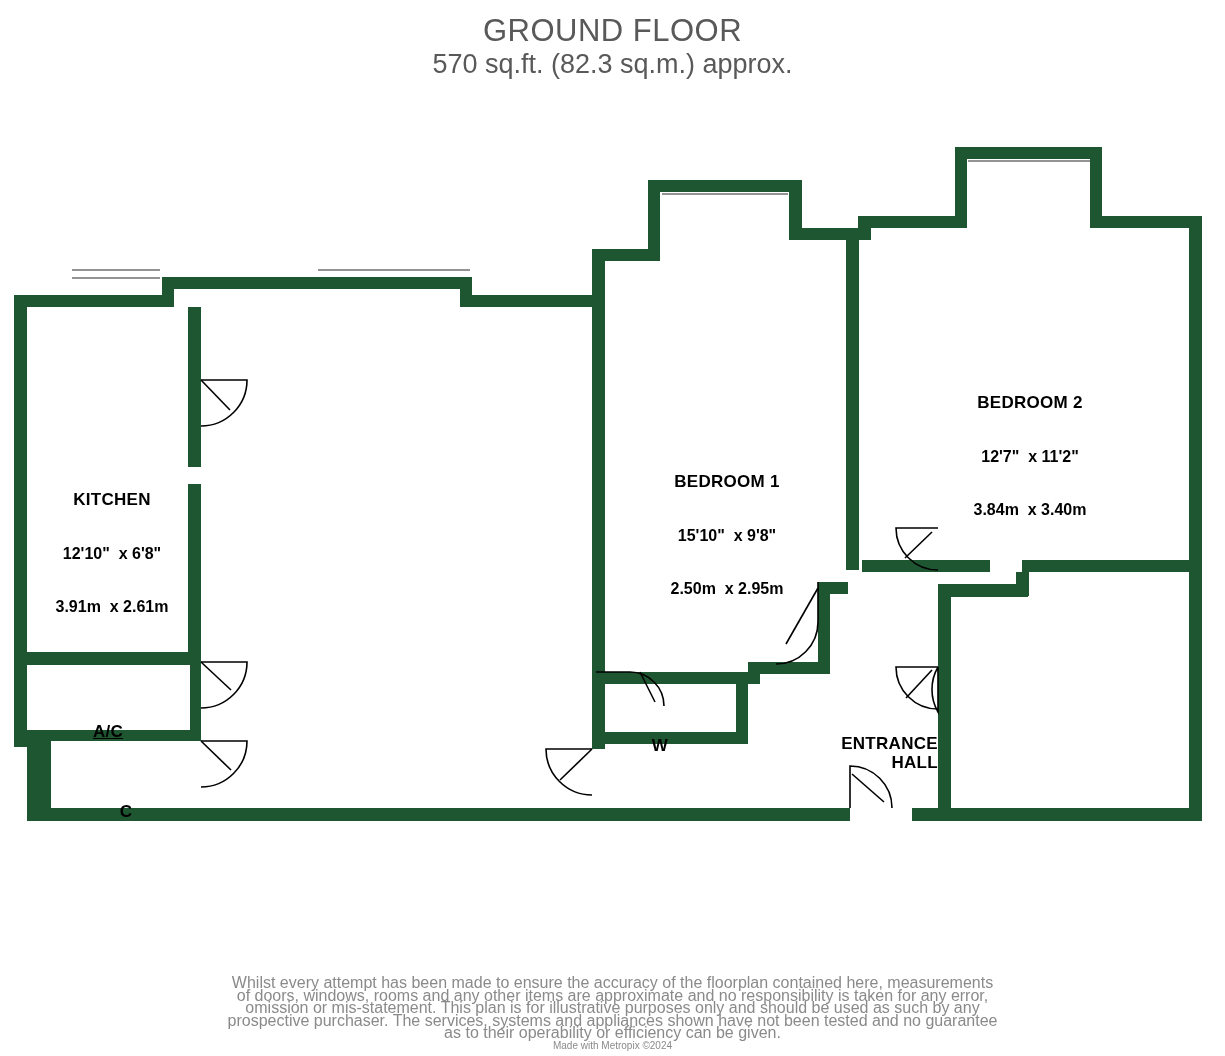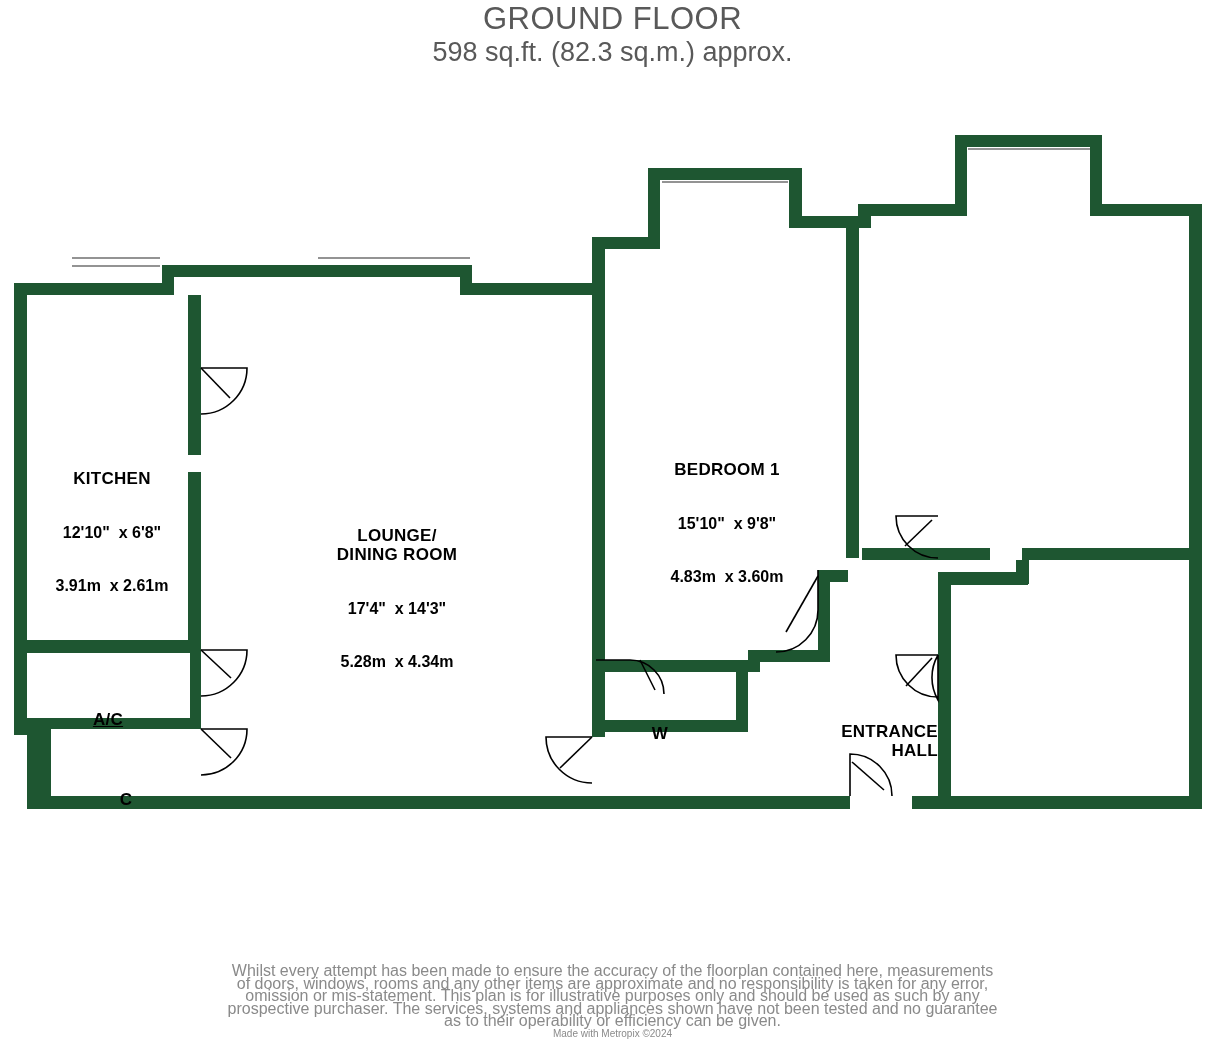--- a/index.html
+++ b/index.html
@@ -11,20 +11,21 @@
     width: 1225px;
     height: 1056px;
     position: relative;
     font-family: "Liberation Sans", sans-serif;
     color: #000000;
     overflow: hidden;
   }
   .plan-root {
     position: absolute;
     inset: 0;
+    margin-top: 12px;
   }
 
   
   .header {
     position: absolute;
     top: 0;
     left: 0;
     width: 1225px;
     text-align: center;
     color: #595959;
@@ -113,21 +114,21 @@
     margin-top: 0px;
   }
 </style>
 </head>
 <body>
 
 <div class="plan-root">
 
   <div class="header">
     <div class="title">GROUND FLOOR</div>
-    <div class="subtitle">598 sq.ft. (82.3 sq.m.) approx.</div>
+    <div class="subtitle">570 sq.ft. (82.3 sq.m.) approx.</div>
   </div>
 
 
   <svg class="floorplan" width="1225" height="850" viewBox="0 0 1225 850">
 
     <g stroke="#6f6f6f" stroke-width="1.6" fill="none">
 
       <line x1="72" y1="258" x2="160" y2="258"></line>
       <line x1="72" y1="266" x2="160" y2="266"></line>
 
@@ -227,39 +228,38 @@
 
       <path d="M 938 655 L 938 700 A 45 45 0 0 1 938 655"></path>
       <path d="M 938 655 L 896 655 A 42 42 0 0 0 938 697"></path>
       <path d="M 932 658 L 906 686"></path>
 
       <path d="M 850 796 L 850 754 A 42 42 0 0 1 892 796"></path>
       <path d="M 852 762 L 884 790"></path>
     </g>
   </svg>
 
-  <div class="room-label" style="left:16px; top:433px; width:192px;">
+  <div class="room-label" style="left:16px; top:442px; width:192px;">
     <div class="name" style="white-space: pre-line;">KITCHEN</div>
     <div class="dims">12'10"  x 6'8"</div>
     <div class="dims">3.91m  x 2.61m</div>
   </div>
 
-  <div class="room-label" style="left:294px; top:490px; width:206px;">
-    <div class="name" style="white-space: pre-line;">LOUNGE/
-DINING ROOM</div>
-    <div class="dims">17'4"  x 14'3"</div>
-    <div class="dims">5.28m  x 4.34m</div>
-  </div>
 
   <div class="room-label" style="left:622px; top:424px; width:210px;">
     <div class="name" style="white-space: pre-line;">BEDROOM 1</div>
     <div class="dims">15'10"  x 9'8"</div>
-    <div class="dims">4.83m  x 3.60m</div>
-  </div>
-
+    <div class="dims">2.50m  x 2.95m</div>
+  </div>
+
+  <div class="room-label" style="left:925px; top:345px; width:210px;">
+    <div class="name" style="white-space: pre-line;">BEDROOM 2</div>
+    <div class="dims">12'7"  x 11'2"</div>
+    <div class="dims">3.84m  x 3.40m</div>
+  </div>
 
 
   <div class="room-label small" style="left:760px; top:686px; width:178px;text-align:right;">
     <div class="name" style="white-space: pre-line;">ENTRANCE
 HALL</div>
   </div>
 
   <div class="room-label small" style="left:58px; top:674px; width:100px;">
     <div class="name" style="white-space: pre-line; text-decoration: underline;">A/C</div>
   </div>

